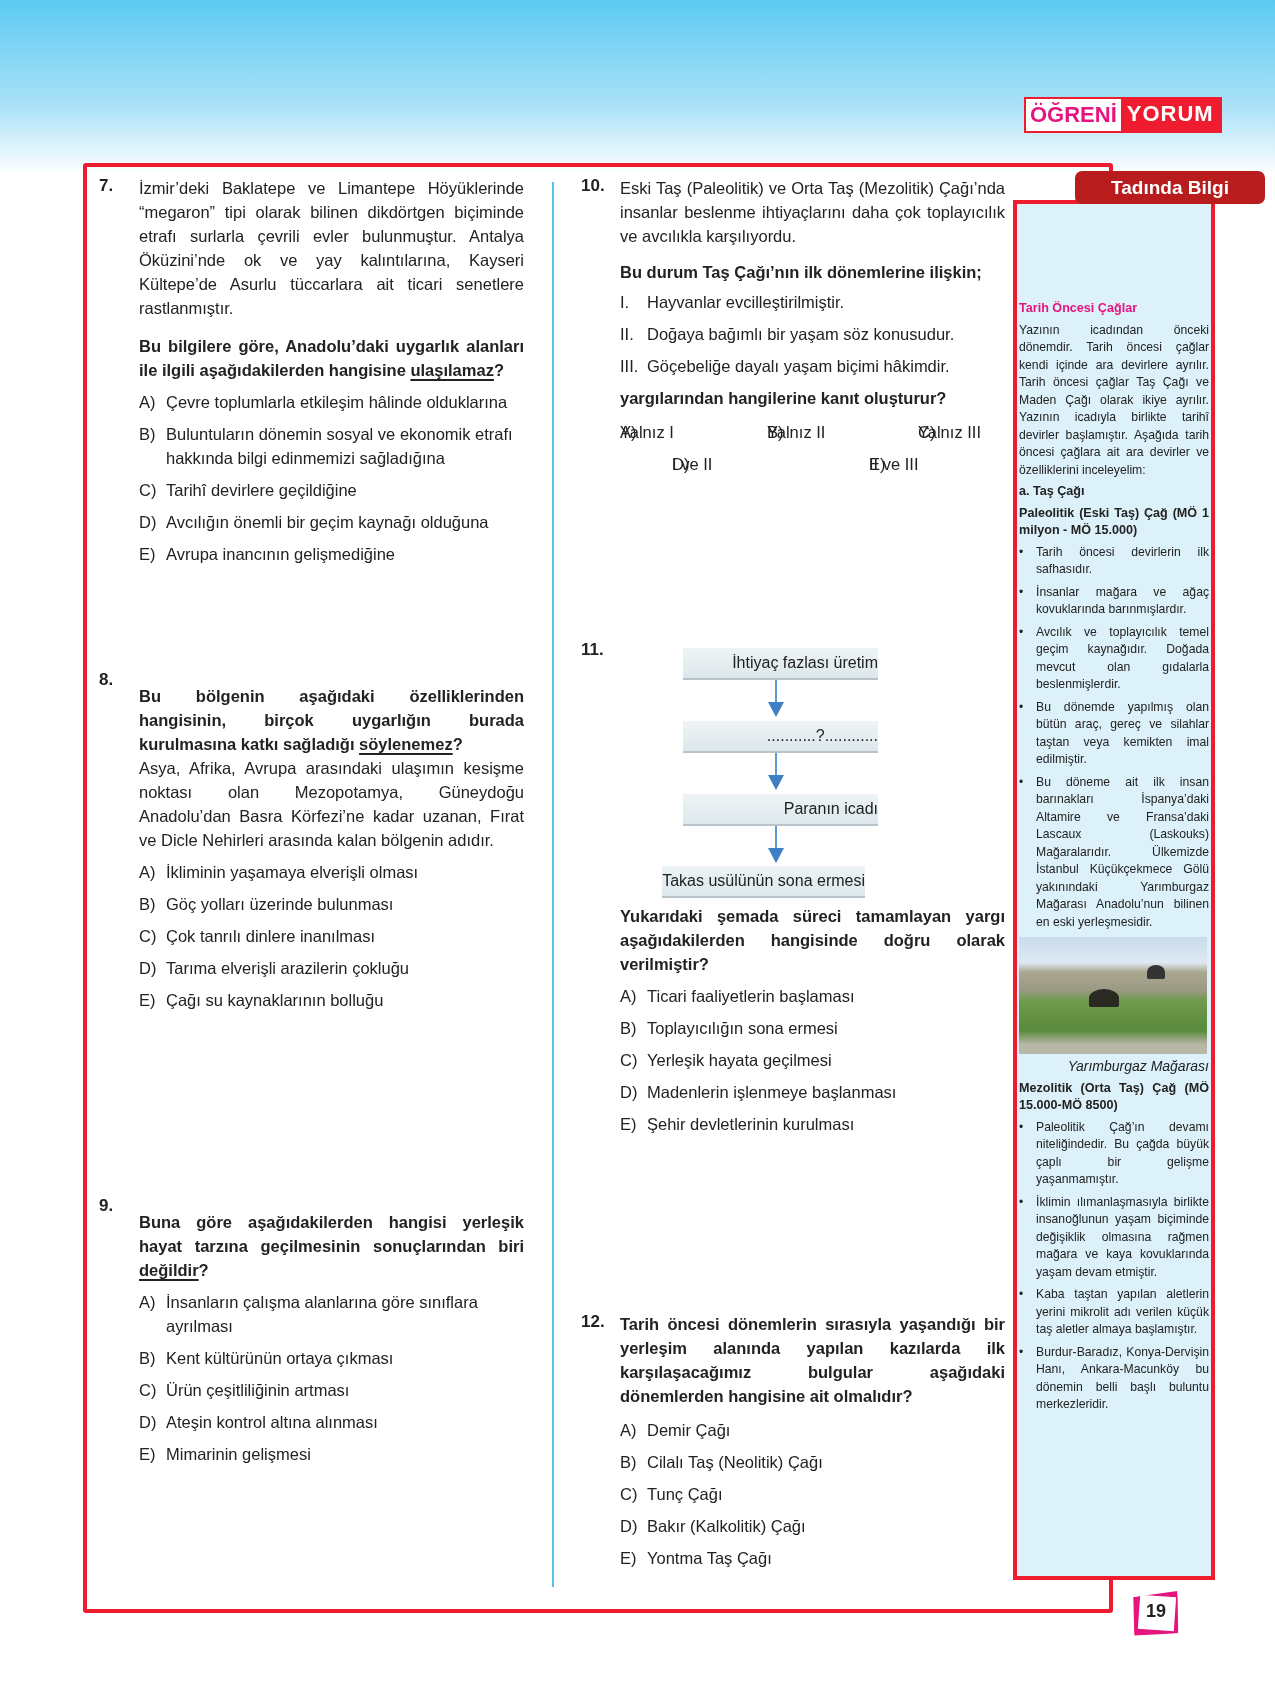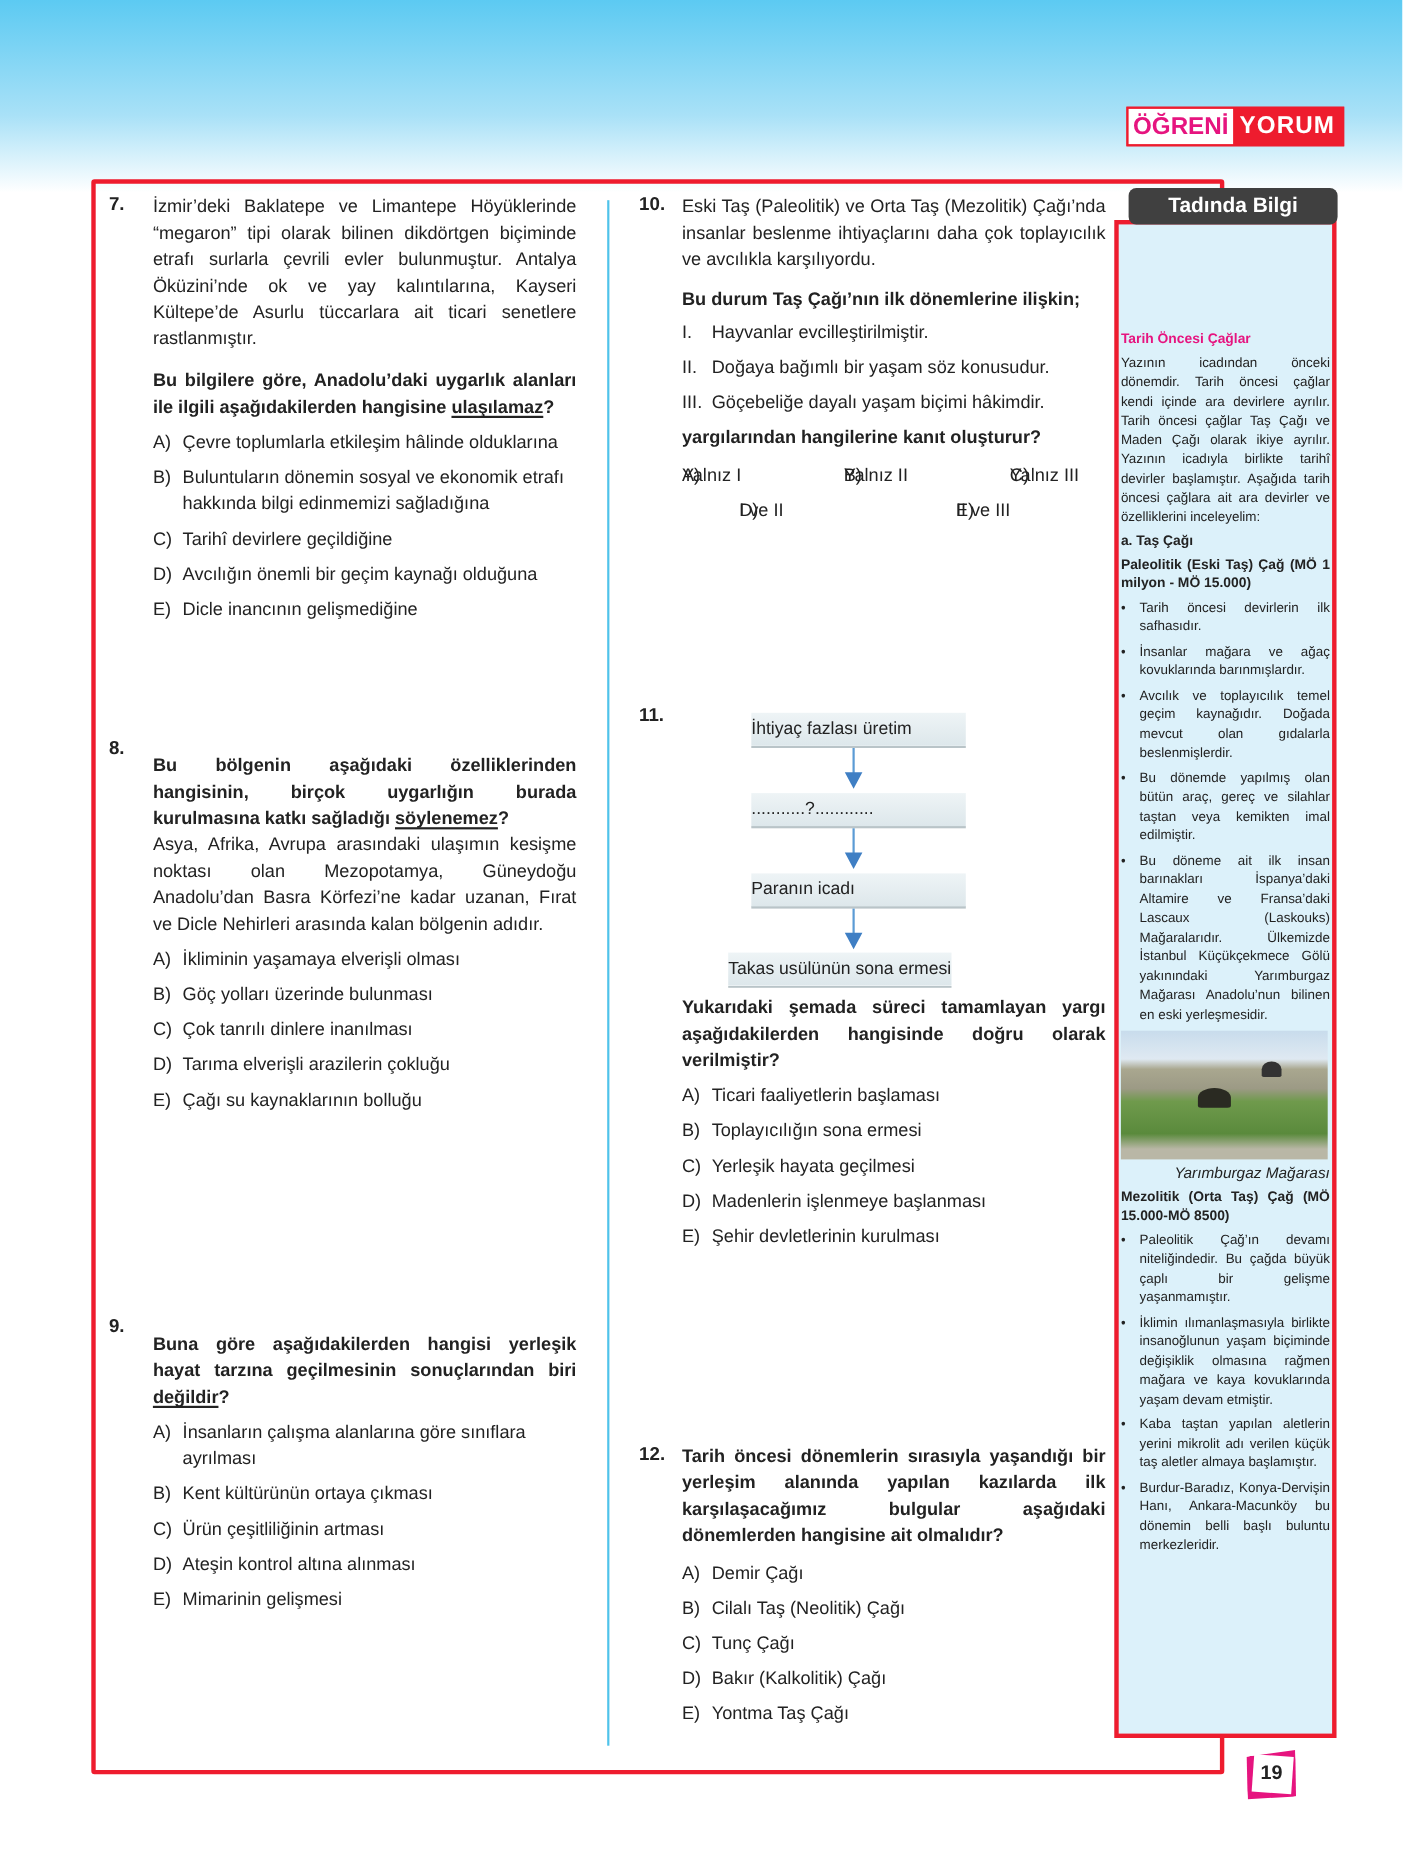--- a/index.html
+++ b/index.html
@@ -14,35 +14,35 @@
   .qnum { position:absolute; font-weight:bold; font-size:17px; }
   .para { text-align:justify; margin:0; }
   .bold { font-weight:bold; }
   .opts { margin-top:8px; }
   .opt { display:flex; margin-bottom:8px; }
   .opt .l { width:27px; flex:none; }
   .u { text-decoration:underline; text-decoration-thickness:2px; text-underline-offset:3px; }
   .inline-opts { position:relative; height:64px; }
   .inline-opts span { position:absolute; white-space:nowrap; }
   
-  .side-tab { position:absolute; left:1026px; top:171px; width:190px; height:33px; background:#404040; border-radius:7px; color:#fff; font-weight:bold; font-size:19px; text-align:center; line-height:33px; }
+  .side-tab { position:absolute; left:1075px; top:171px; width:190px; height:33px; background:#b91c1c; border-radius:7px; color:#fff; font-weight:bold; font-size:19px; text-align:center; line-height:33px; }
   .side-panel { position:absolute; left:1013px; top:200px; width:202px; height:1380px; background:#dcf1fa; border:4px solid #ee1c2e; box-sizing:border-box; }
   .side-content { position:absolute; left:1019px; top:300px; width:190px; font-size:12.2px; line-height:17.5px; color:#222; }
   .side-content p { margin:0 0 4px 0; text-align:justify; }
   .side-title { color:#e6147f; font-weight:bold; font-size:12.6px; margin-bottom:4px !important; }
   .side-content .h { font-weight:bold; font-size:12.6px; }
   .bul { display:flex; margin-bottom:5px; }
   .bul .dot { width:17px; flex:none; font-size:12px; }
   .bul .t { text-align:justify; flex:1; }
   .photo { width:188px; height:117px; margin:6px 0 4px 0; position:relative; overflow:hidden; background:linear-gradient(to bottom, #c8dcec 0%, #dfe9f2 22%, #a9a78f 30%, #9c9a85 45%, #6f9a4c 55%, #5a8a3c 80%, #b9b7a6 92%); }
   .photo .cave1 { position:absolute; left:70px; top:52px; width:30px; height:18px; background:#2a2a22; border-radius:50% 50% 10% 10%; }
   .photo .cave2 { position:absolute; left:128px; top:28px; width:18px; height:14px; background:#333; border-radius:50% 50% 10% 10%; }
   .caption { text-align:right !important; font-style:italic; font-size:14px; }
   
-  .flow-box { position:absolute; height:30px; background:linear-gradient(to bottom, #eef4f6, #dde7eb); box-shadow:0 2px 0 #b9c4c8; text-align:left; line-height:30px; font-size:16px; color:#222; }
+  .flow-box { position:absolute; height:30px; background:linear-gradient(to bottom, #eef4f6, #dde7eb); box-shadow:0 2px 0 #b9c4c8; text-align:right; line-height:30px; font-size:16px; color:#222; }
   .flow-arrow { position:absolute; width:2px; background:#5b9bd5; }
   .flow-head { position:absolute; width:0; height:0; border-left:8px solid transparent; border-right:8px solid transparent; border-top:15px solid #3f7fc4; }
   .page-num { position:absolute; left:1133px; top:1593px; width:46px; height:44px; }
   .page-num .bg { position:absolute; left:0; top:0; width:46px; height:44px; background:#e6147f; transform:skewY(-6deg) rotate(-4deg); clip-path:polygon(4% 0,100% 4%,95% 100%,0 88%); }
   .page-num .fg { position:absolute; left:6px; top:3px; width:36px; height:34px; background:#fff; transform:rotate(4deg); }
   .page-num .n { position:absolute; left:0; top:8px; width:46px; text-align:center; font-weight:bold; font-size:18px; color:#222; }
 </style>
 </head>
 <body>
 
@@ -71,21 +71,21 @@
       <div class="opt">
         <span class="l">C)</span>
         <span>Tarihî devirlere geçildiğine</span>
       </div>
       <div class="opt">
         <span class="l">D)</span>
         <span>Avcılığın önemli bir geçim kaynağı olduğuna</span>
       </div>
       <div class="opt">
         <span class="l">E)</span>
-        <span>Dicle inancının gelişmediğine</span>
+        <span>Avrupa inancının gelişmediğine</span>
       </div>
     </div>
 </div>
 
 <div class="qnum" style="left:99px; top:670px;">8.</div>
 <div class="q" style="left:139px; top:670px; width:385px;">
   <p class="para bold" style="margin-top:14px;"><span>Bu bölgenin aşağıdaki özelliklerinden hangisinin, birçok uygarlığın burada kurulmasına katkı sağladığı </span><span class="u">söylenemez</span><span>?</span></p>
   <p class="para">Asya, Afrika, Avrupa arasındaki ulaşımın kesişme noktası olan Mezopotamya, Güneydoğu Anadolu’dan Basra Körfezi’ne kadar uzanan, Fırat ve Dicle Nehirleri arasında kalan bölgenin adıdır.</p>
   <div class="opts" id="q8-opts">
       <div class="opt">

